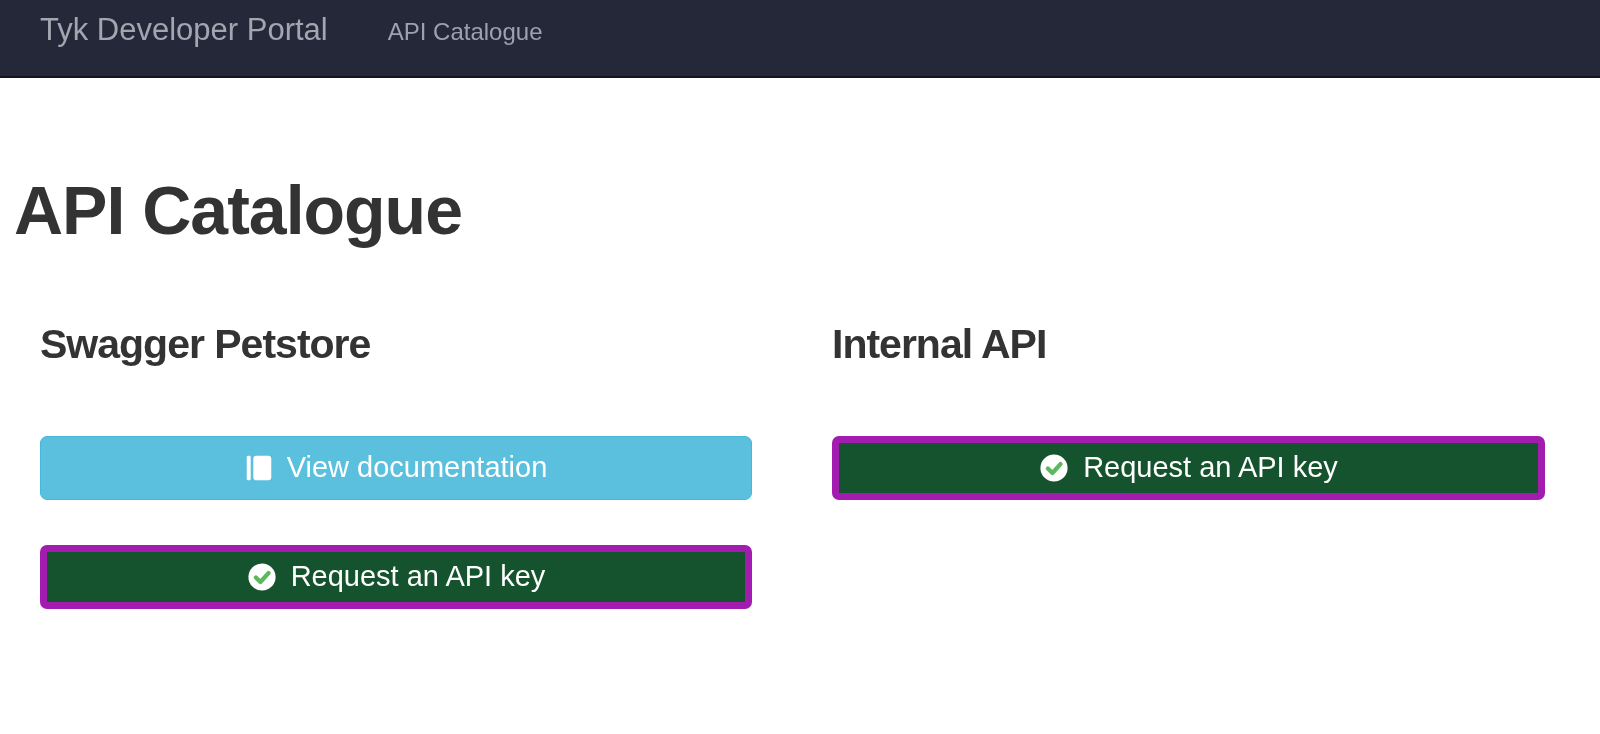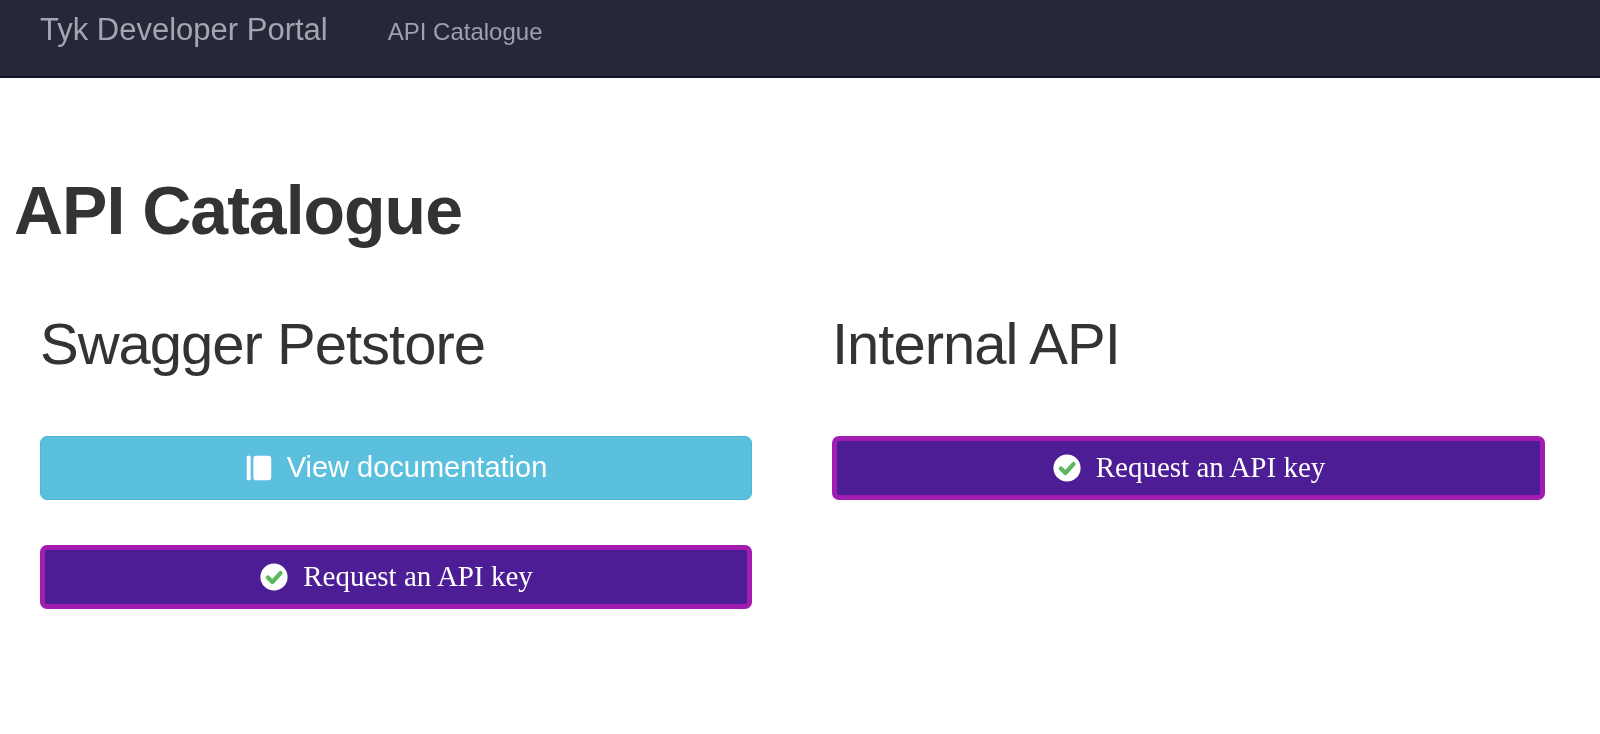--- a/index.html
+++ b/index.html
@@ -51,23 +51,23 @@
     display: flex;
     gap: 60px;
     margin-left: 40px;
     margin-top: 64px;
   }
   .api-card { display: block; }
   .api-card.col-left  { width: 712px; }
   .api-card.col-right { width: 713px; margin-left: 20px; }
 
   .api-title {
-    font-size: 58px;
+    font-size: 41px;
     line-height: 64px;
-    font-weight: normal;
+    font-weight: bold;
     color: #333333;
     letter-spacing: -1px;
   }
 
   .btn {
     display: flex;
     align-items: center;
     justify-content: center;
     gap: 14px;
     width: 100%;
@@ -79,23 +79,22 @@
     cursor: pointer;
     outline: none;
   }
   .btn:first-of-type { margin-top: 60px; }
   .btn + .btn { margin-top: 45px; }
   .btn-info {
     background: #5bc0de;
     border: 1px solid #46b8da;
   }
   .btn-success {
-    background: #4c1d95;
-    border: 5px solid #a21caf;
-    font-family: Liberation Serif, serif;
+    background: #14532d;
+    border: 7px solid #a21caf;
   }
   .btn-icon {
     display: inline-flex;
     align-items: center;
     justify-content: center;
   }
   .btn-icon svg { display: block; }
   .btn-label { white-space: nowrap; }
 </style>
 </head>

